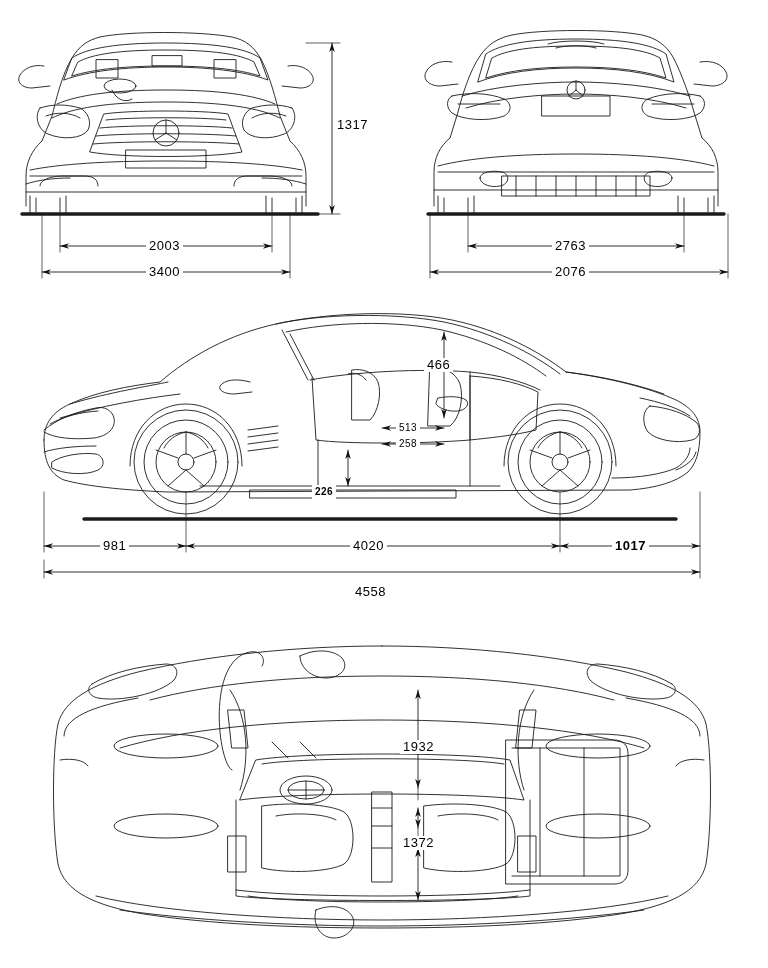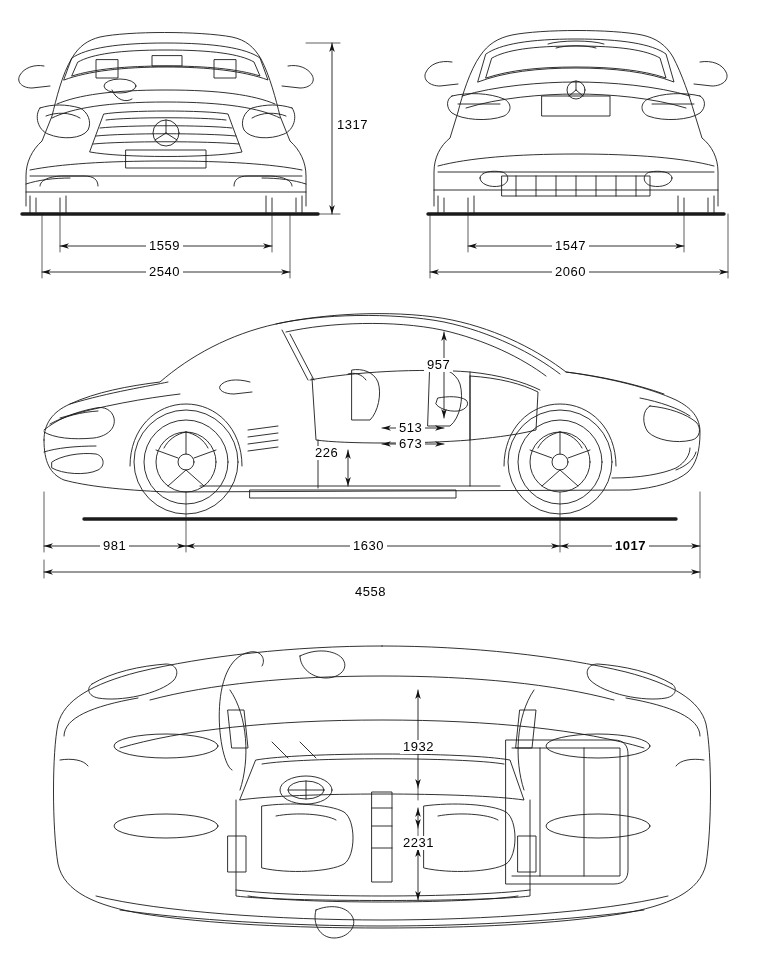--- a/index.html
+++ b/index.html
@@ -33,21 +33,21 @@
     font-family: "Liberation Sans", sans-serif;
     font-size: 13px;
     color: #000;
     background: #ffffff;
     padding: 0 3px;
     white-space: nowrap;
     line-height: 14px;
     letter-spacing: 0.5px;
   }
   .dim-label.small {
-    font-size: 13px;
+    font-size: 10px;
   }
 </style>
 </head>
 <body>
 
 <div id="sheet">
 
   <svg class="blueprint" viewBox="0 0 768 968">
     <defs>
       <marker id="arrL" markerWidth="10" markerHeight="8" refX="9" refY="4" orient="auto" markerUnits="userSpaceOnUse">
@@ -348,32 +348,32 @@
         <path d="M418,788 L418,800" stroke-width="0.7"></path>
         <path d="M418,808 L418,828" marker-start="url(#arrR)" marker-end="url(#arrL)"></path>
         <path d="M418,848 L418,900" marker-start="url(#arrR)" marker-end="url(#arrL)"></path>
         <path d="M418,828 L418,848" stroke-width="0.7"></path>
       </g>
 
     </g>
   </svg>
 
   <div class="dim-label" style="left:334px; top:118px;">1317</div>
-  <div class="dim-label" style="left:146px; top:239px;">1559</div>
-  <div class="dim-label" style="left:146px; top:265px;">2540</div>
-
-  <div class="dim-label" style="left:552px; top:239px;">1547</div>
-  <div class="dim-label" style="left:552px; top:265px;">2060</div>
-
-  <div class="dim-label" style="left:424px; top:358px;">957</div>
+  <div class="dim-label" style="left:146px; top:239px;">2003</div>
+  <div class="dim-label" style="left:146px; top:265px;">3400</div>
+
+  <div class="dim-label" style="left:552px; top:239px;">2763</div>
+  <div class="dim-label" style="left:552px; top:265px;">2076</div>
+
+  <div class="dim-label" style="left:424px; top:358px;">466</div>
   <div class="dim-label small" style="left:396px; top:421px;">513</div>
-  <div class="dim-label small" style="left:396px; top:437px;">673</div>
-  <div class="dim-label small" style="left:312px; top:446px;">226</div>
+  <div class="dim-label small" style="left:396px; top:437px;">258</div>
+  <div class="dim-label small" style="left:312px; top:485px;font-weight:bold;">226</div>
 
   <div class="dim-label" style="left:100px; top:539px;">981</div>
-  <div class="dim-label" style="left:350px; top:539px;">1630</div>
+  <div class="dim-label" style="left:350px; top:539px;">4020</div>
   <div class="dim-label" style="left:612px; top:539px;font-weight:bold;">1017</div>
   <div class="dim-label" style="left:352px; top:585px;">4558</div>
 
   <div class="dim-label" style="left:400px; top:740px;">1932</div>
-  <div class="dim-label" style="left:400px; top:836px;">2231</div>
+  <div class="dim-label" style="left:400px; top:836px;">1372</div>
 
 </div>
 
 </body></html>

